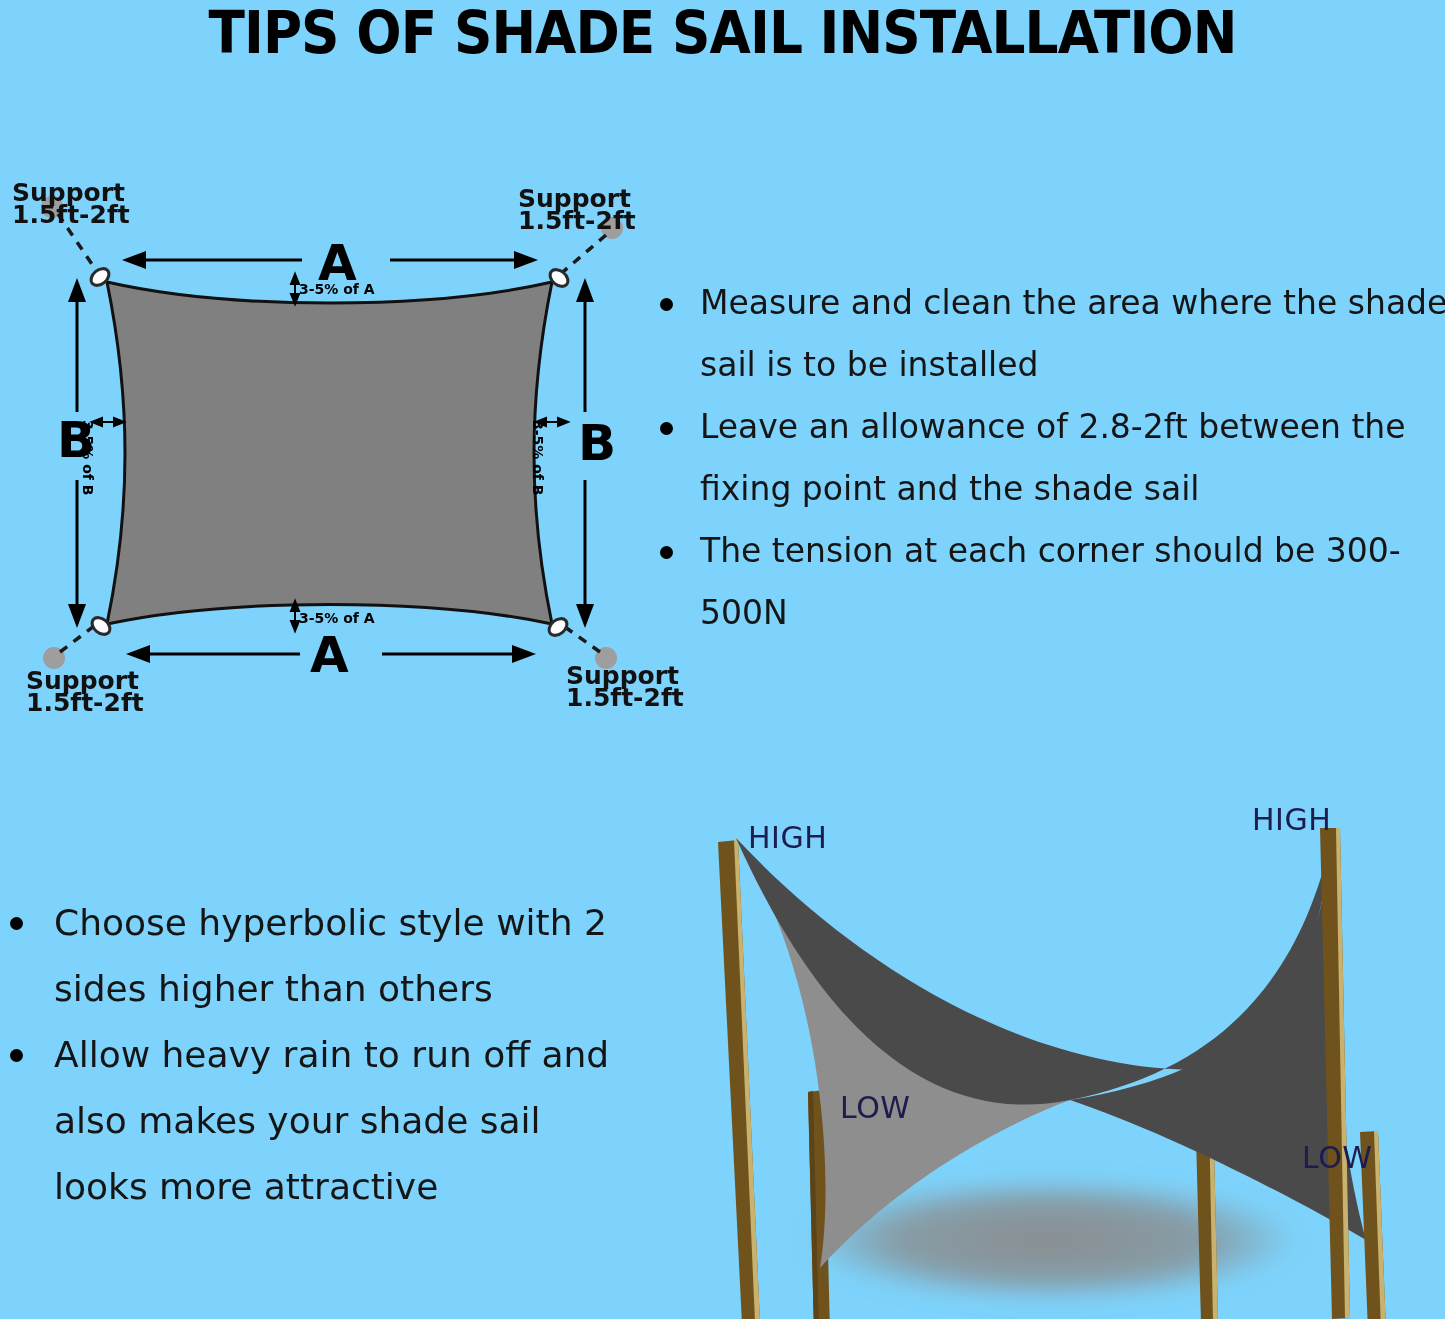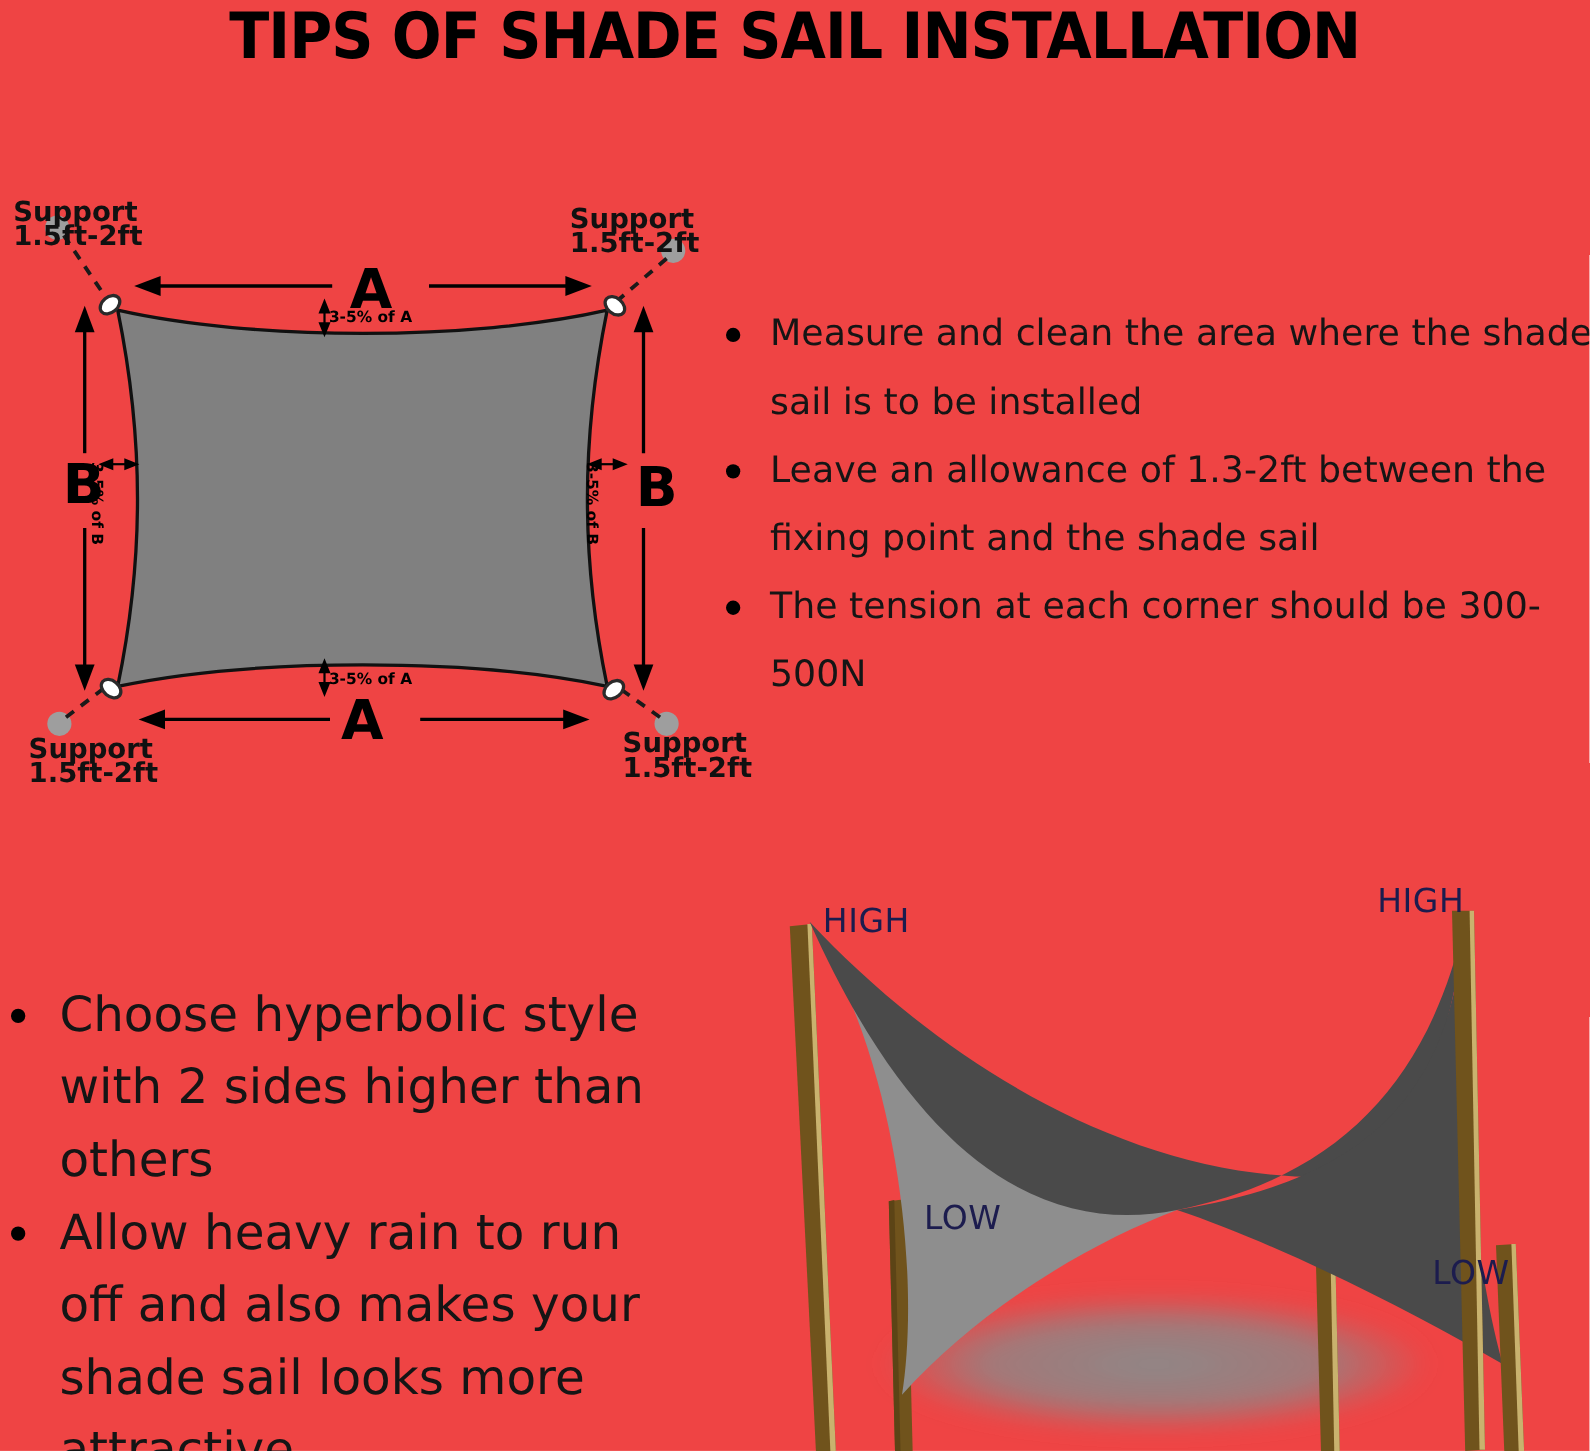--- a/index.html
+++ b/index.html
@@ -8,21 +8,21 @@
     padding: 0;
     background: #ffffff;
   }
   body {
     font-family: "DejaVu Sans", "Liberation Sans", sans-serif;
   }
   #page {
     position: relative;
     width: 1445px;
     height: 1319px;
-    background: #ef4444;
+    background: #7dd3fc;
     overflow: hidden;
   }
 
   
   #title {
     position: absolute;
     left: 0;
     top: 2px;
     width: 1445px;
     text-align: center;
@@ -121,21 +121,21 @@
   .bullet-item .dot {
     position: absolute;
     left: 12px;
     top: 26px;
     width: 13px;
     height: 13px;
     border-radius: 50%;
     background: #000000;
   }
   #tips-bottom-left .bullet-item {
-    font-size: 44px;
+    font-size: 36px;
     line-height: 66px;
     padding-left: 50px;
   }
   #tips-bottom-left .bullet-item .dot { top: 27px; left: 6px; }
 
   
   #sail-scene {
     position: absolute;
     left: 660px;
     top: 770px;
@@ -267,21 +267,21 @@
   <div class="pct-label" id="pct-b-right">3-5% of B</div>
 
   <div id="tips-right">
     <ul class="bullet-list">
       <li class="bullet-item">
         <span class="dot"></span>
         <span>Measure and clean the area where the shade sail is to be installed</span>
       </li>
       <li class="bullet-item">
         <span class="dot"></span>
-        <span>Leave an allowance of 1.3-2ft between the fixing point and the shade sail</span>
+        <span>Leave an allowance of 2.8-2ft between the fixing point and the shade sail</span>
       </li>
       <li class="bullet-item">
         <span class="dot"></span>
         <span>The tension at each corner should be 300-500N</span>
       </li>
     </ul>
   </div>
 
   <div id="tips-bottom-left">
     <ul class="bullet-list">

